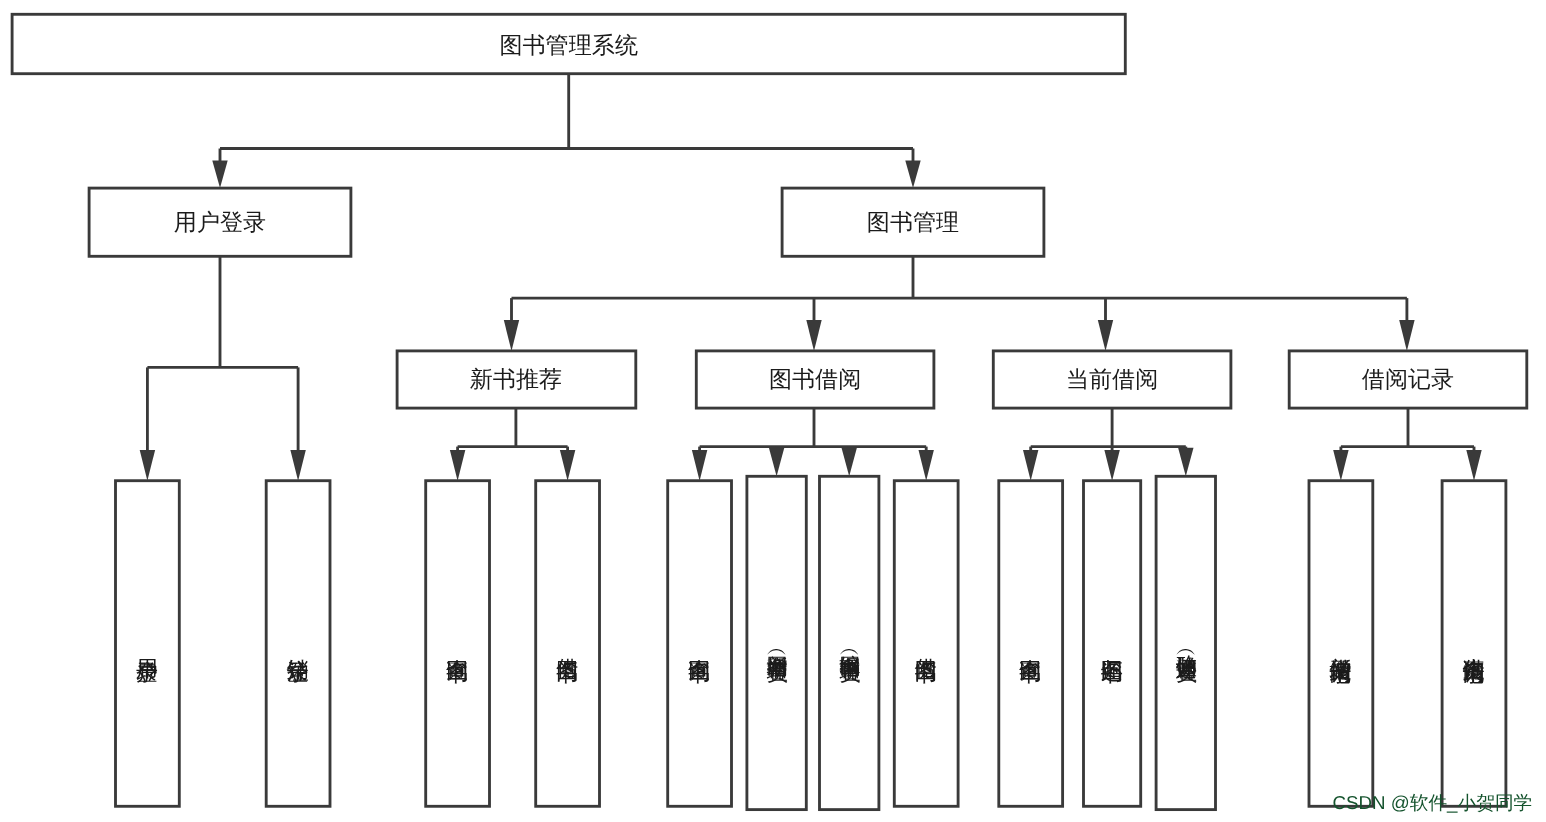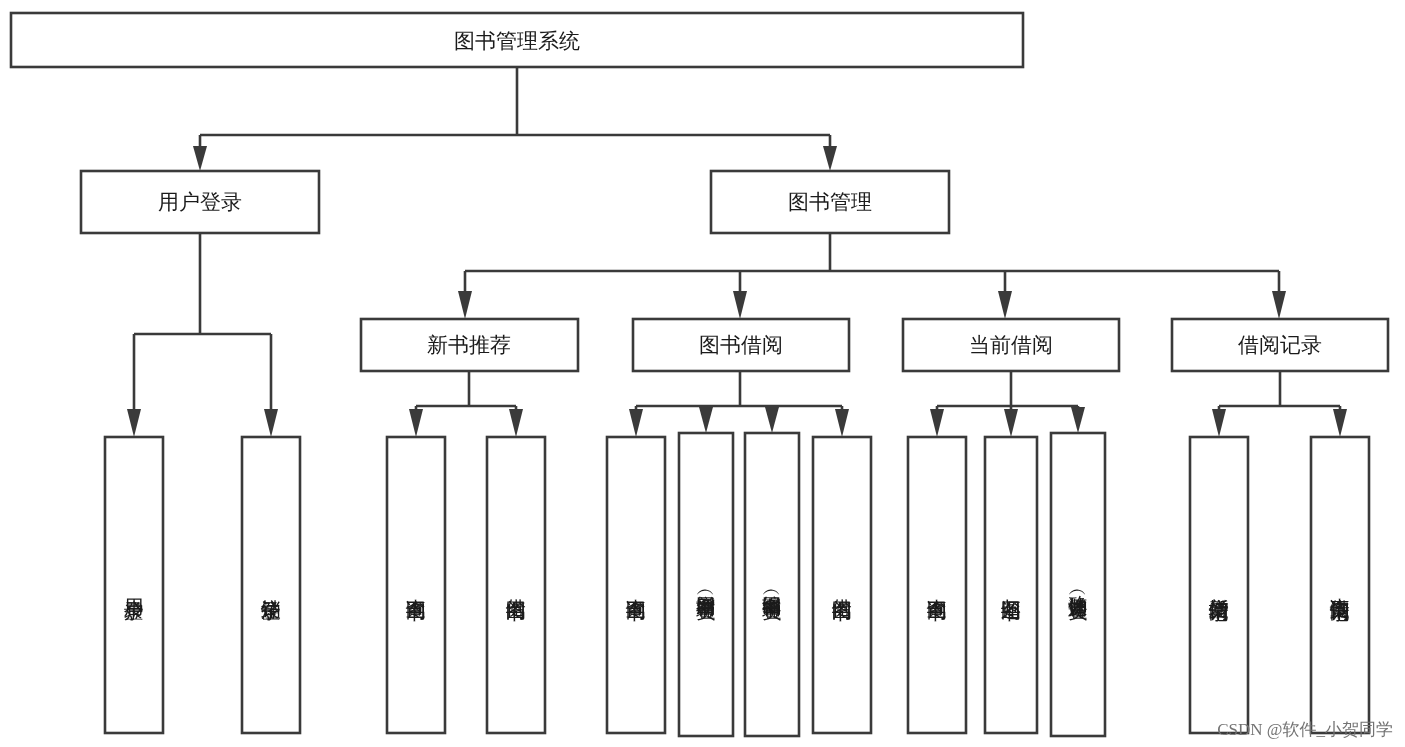--- a/index.html
+++ b/index.html
@@ -60,23 +60,23 @@
     letter-spacing: 1px;
     white-space: nowrap;
     text-align: center;
     pointer-events: none;
     user-select: none;
   }
   .watermark {
     position: absolute;
     right: 12px;
     bottom: 6px;
-    font-family: Liberation Serif, serif;
+    font-family: Liberation Sans, sans-serif;
     font-size: 17px;
-    color: #737373;
+    color: #14532d;
     white-space: nowrap;
     user-select: none;
   }
 </style>
 </head>
 <body>
 
 <div id="diagram-root">
 
   <svg class="diagram-canvas" viewBox="0 0 1405 747" xmlns="http://www.w3.org/2000/svg">

